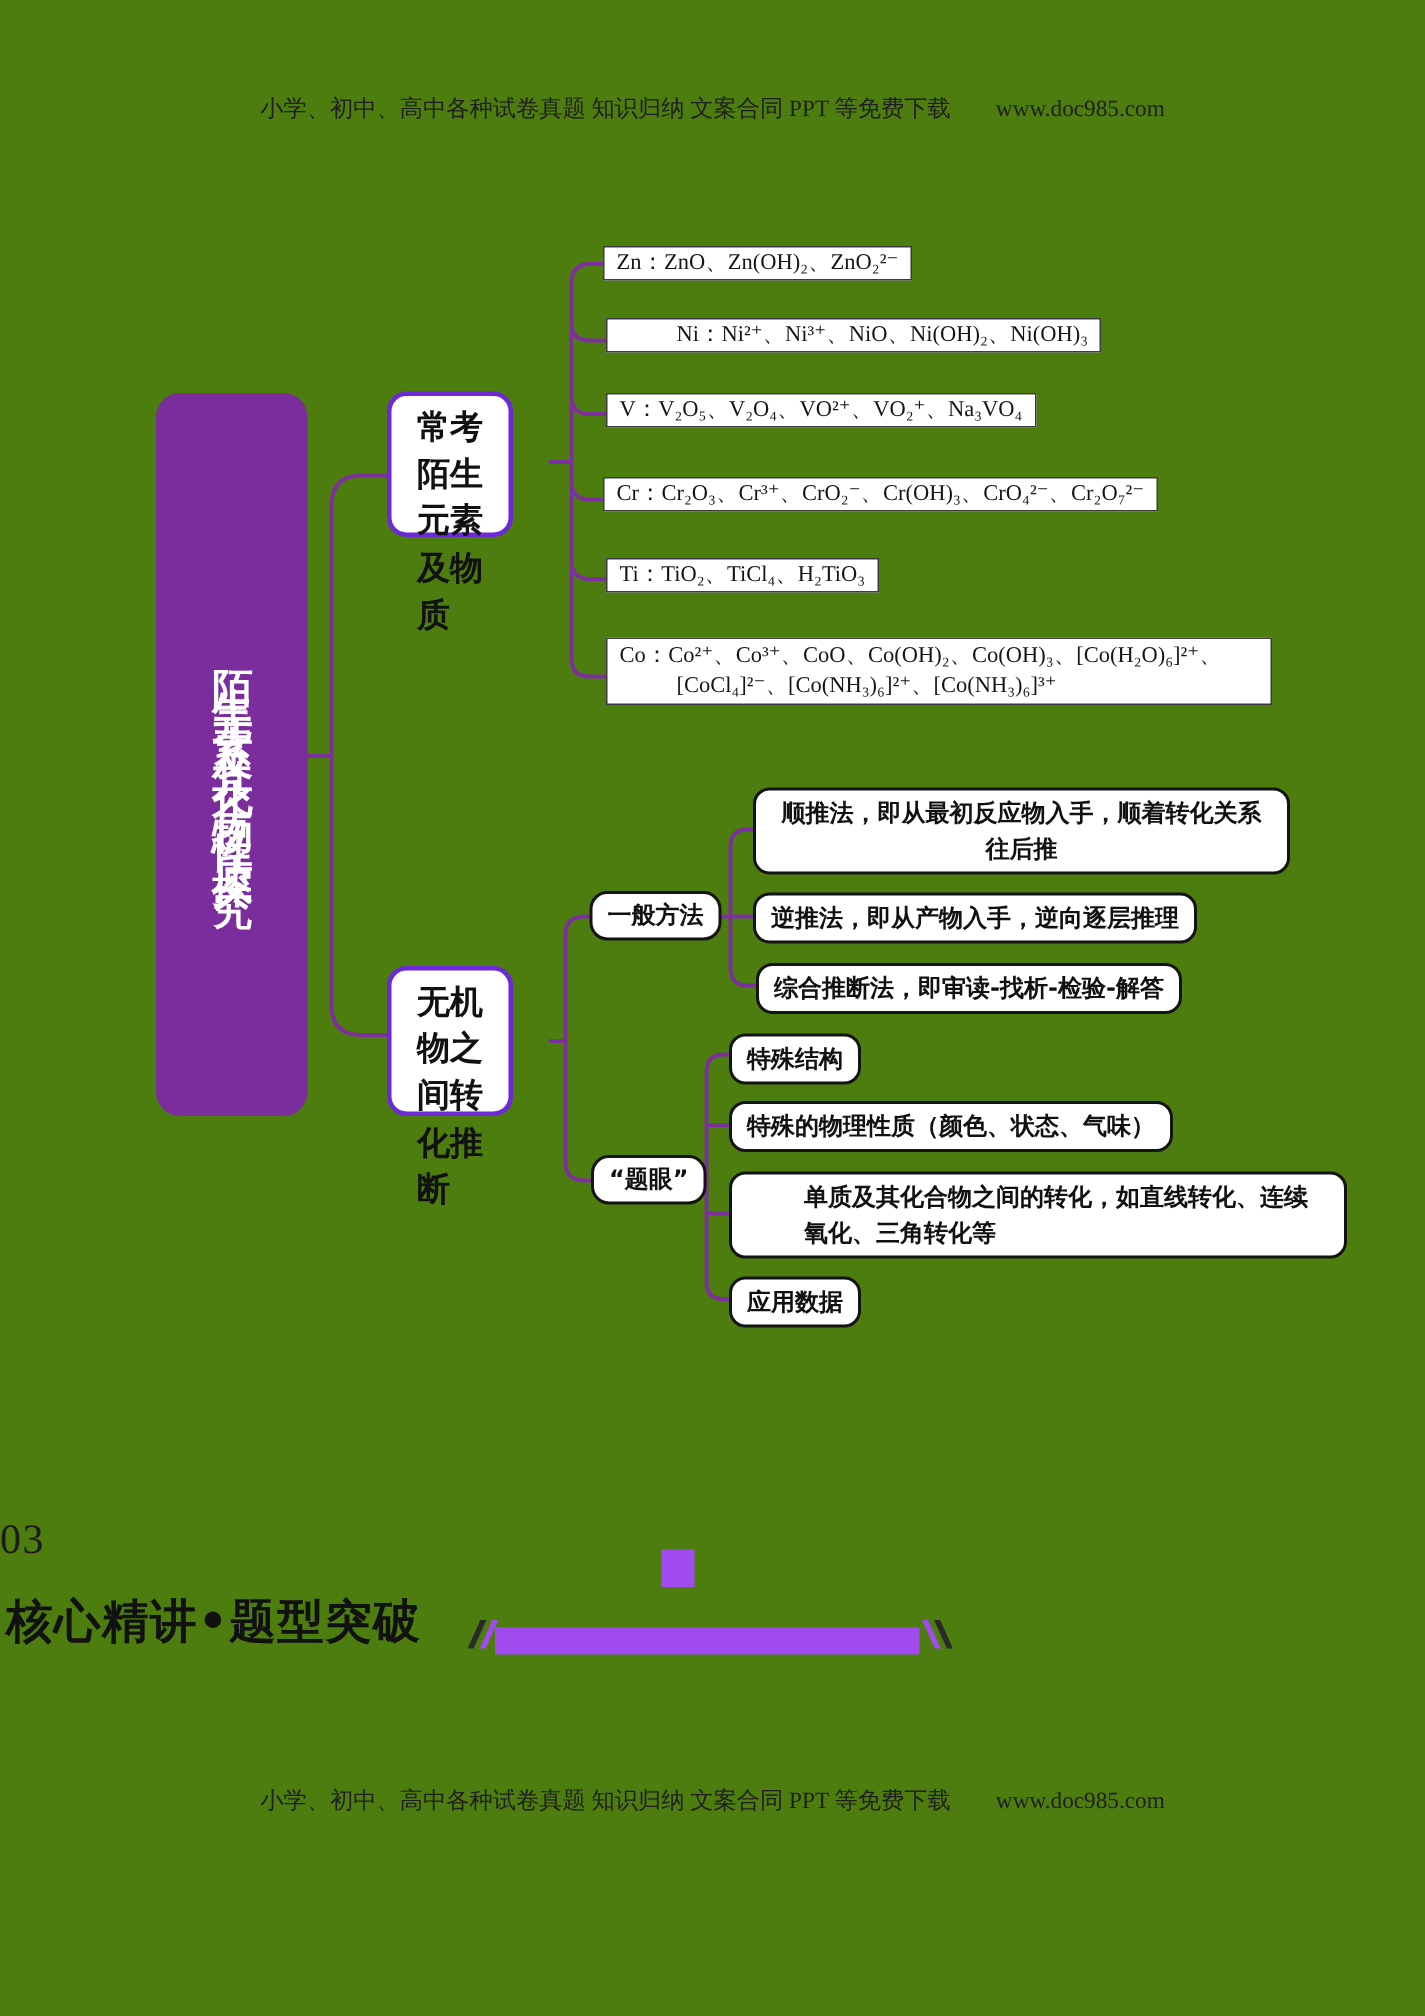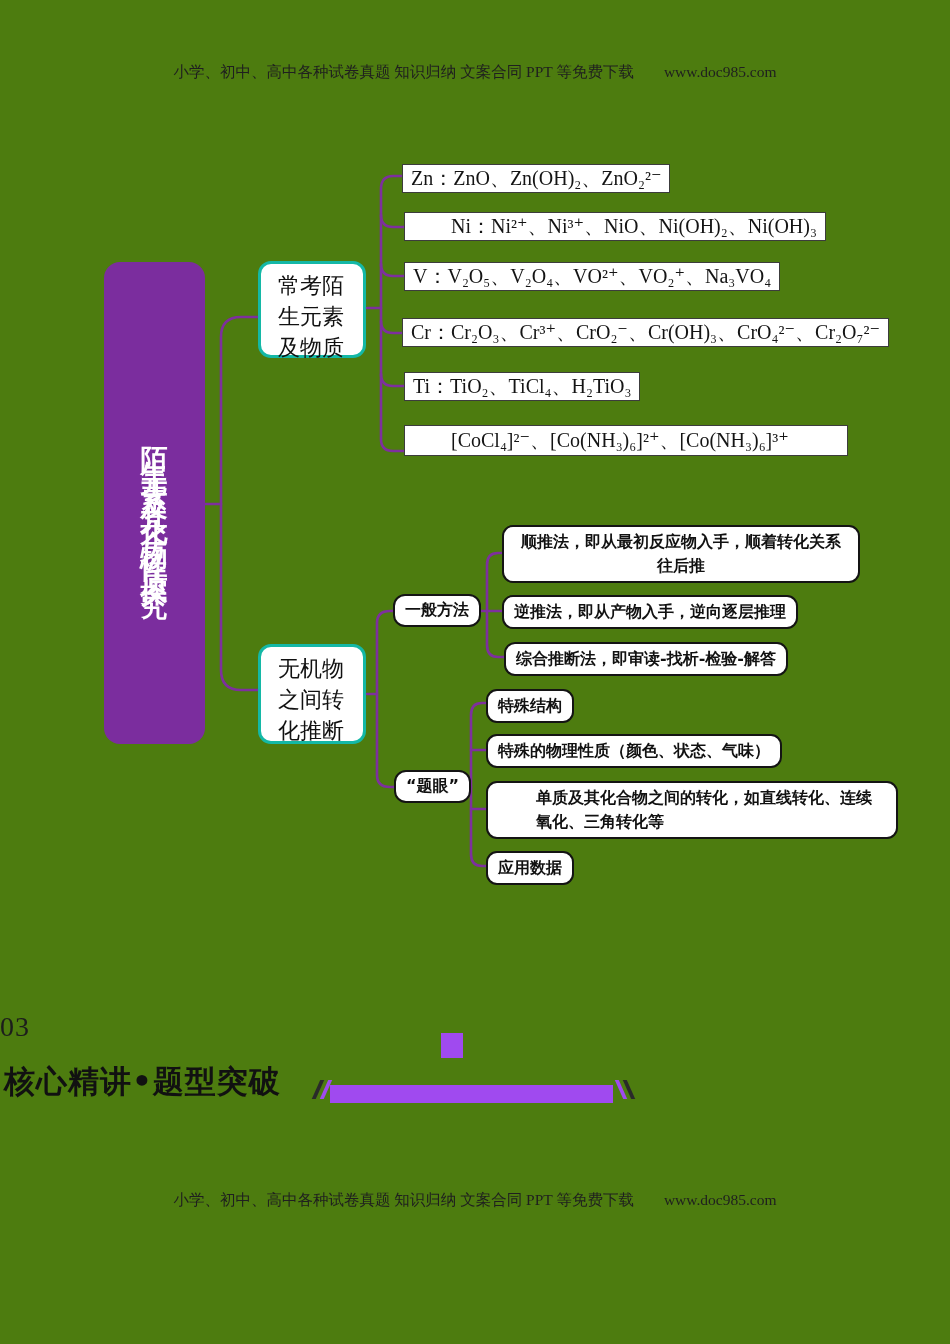--- a/index.html
+++ b/index.html
@@ -24,31 +24,31 @@
     background:#7B2D9E; border-radius:16px;
     display:flex; align-items:center; justify-content:center;
   }
   .root-text {
     writing-mode:vertical-rl; text-orientation:upright;
     color:#ffffff; font-weight:700; font-size:27px; letter-spacing:12px;
     line-height:1; font-family:"DejaVu Sans",sans-serif;
   }
 
   .branch-node {
-    position:absolute; background:#ffffff; border:3px solid #14b8a6; border-radius:13px;
-    font-weight:400; font-size:22px; line-height:1.42; color:#111;
-    width:108px; padding:6px 0 6px 17px; letter-spacing:0;
+    position:absolute; background:#ffffff; border:3px solid #6d28d9; border-radius:13px;
+    font-weight:700; font-size:22px; line-height:1.42; color:#111;
+    width:84px; padding:6px 0 6px 17px; letter-spacing:0;
   }
   .branch-1 { left:258px; top:261px; height:97px; }
   .branch-2 { left:258px; top:644px; height:100px; }
 
   .fbox {
     position:absolute; background:#ffffff; border:1.5px solid #3c3c3c;
     font-family:"Liberation Serif","DejaVu Serif",serif;
-    font-size:20px; color:#141414; padding:1px 8px; white-space:nowrap; line-height:1.25;
+    font-size:15px; color:#141414; padding:1px 8px; white-space:nowrap; line-height:1.25;
   }
   .fbox-zn { left:402px; top:164px; }
   .fbox-ni { left:404px; top:212px;padding-left:46px; }
   .fbox-v  { left:404px; top:262px; }
   .fbox-cr { left:402px; top:318px; }
   .fbox-ti { left:404px; top:372px; }
   .fbox-co { left:404px; top:425px; width:444px; white-space:normal; line-height:1.35; }
   .fbox-co .l2 { display:block; padding-left:38px; }
 
   .sub-node {
@@ -132,20 +132,21 @@
   </div>
 
   <div class="branch-node branch-1">常考陌生元素及物质</div>
 
   <div class="fbox fbox-zn">Zn：ZnO、Zn(OH)₂、ZnO₂²⁻</div>
   <div class="fbox fbox-ni">Ni：Ni²⁺、Ni³⁺、NiO、Ni(OH)₂、Ni(OH)₃</div>
   <div class="fbox fbox-v">V：V₂O₅、V₂O₄、VO²⁺、VO₂⁺、Na₃VO₄</div>
   <div class="fbox fbox-cr">Cr：Cr₂O₃、Cr³⁺、CrO₂⁻、Cr(OH)₃、CrO₄²⁻、Cr₂O₇²⁻</div>
   <div class="fbox fbox-ti">Ti：TiO₂、TiCl₄、H₂TiO₃</div>
   <div class="fbox fbox-co">
+    <span class="l1">Co：Co²⁺、Co³⁺、CoO、Co(OH)₂、Co(OH)₃、[Co(H₂O)₆]²⁺、</span>
     <span class="l2">[CoCl₄]²⁻、[Co(NH₃)₆]²⁺、[Co(NH₃)₆]³⁺</span>
   </div>
 
   <div class="branch-node branch-2">无机物之间转化推断</div>
 
   <div class="sub-node sub-general">一般方法</div>
   <div class="leaf leaf-g1 leaf-wrap">顺推法，即从最初反应物入手，顺着转化关系往后推</div>
   <div class="leaf leaf-g2">逆推法，即从产物入手，逆向逐层推理</div>
   <div class="leaf leaf-g3">综合推断法，即审读-找析-检验-解答</div>
 

